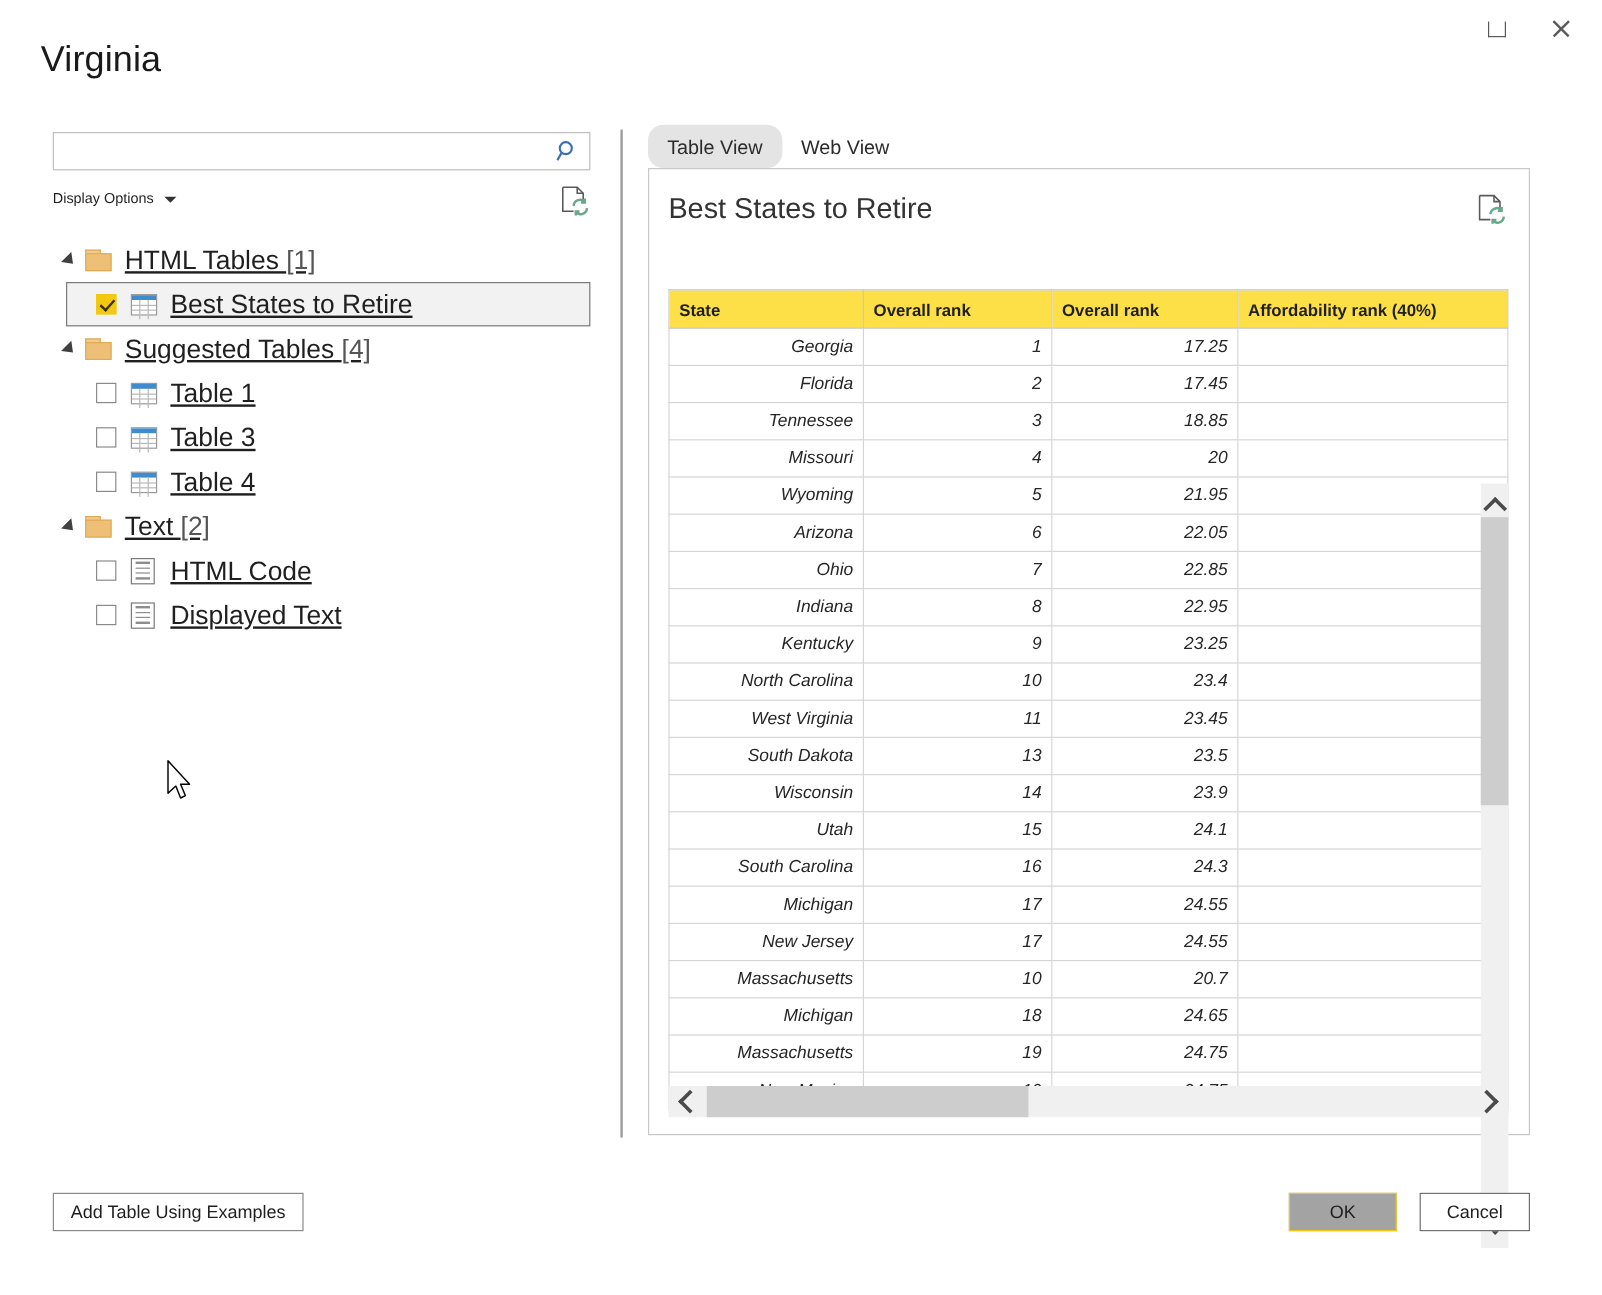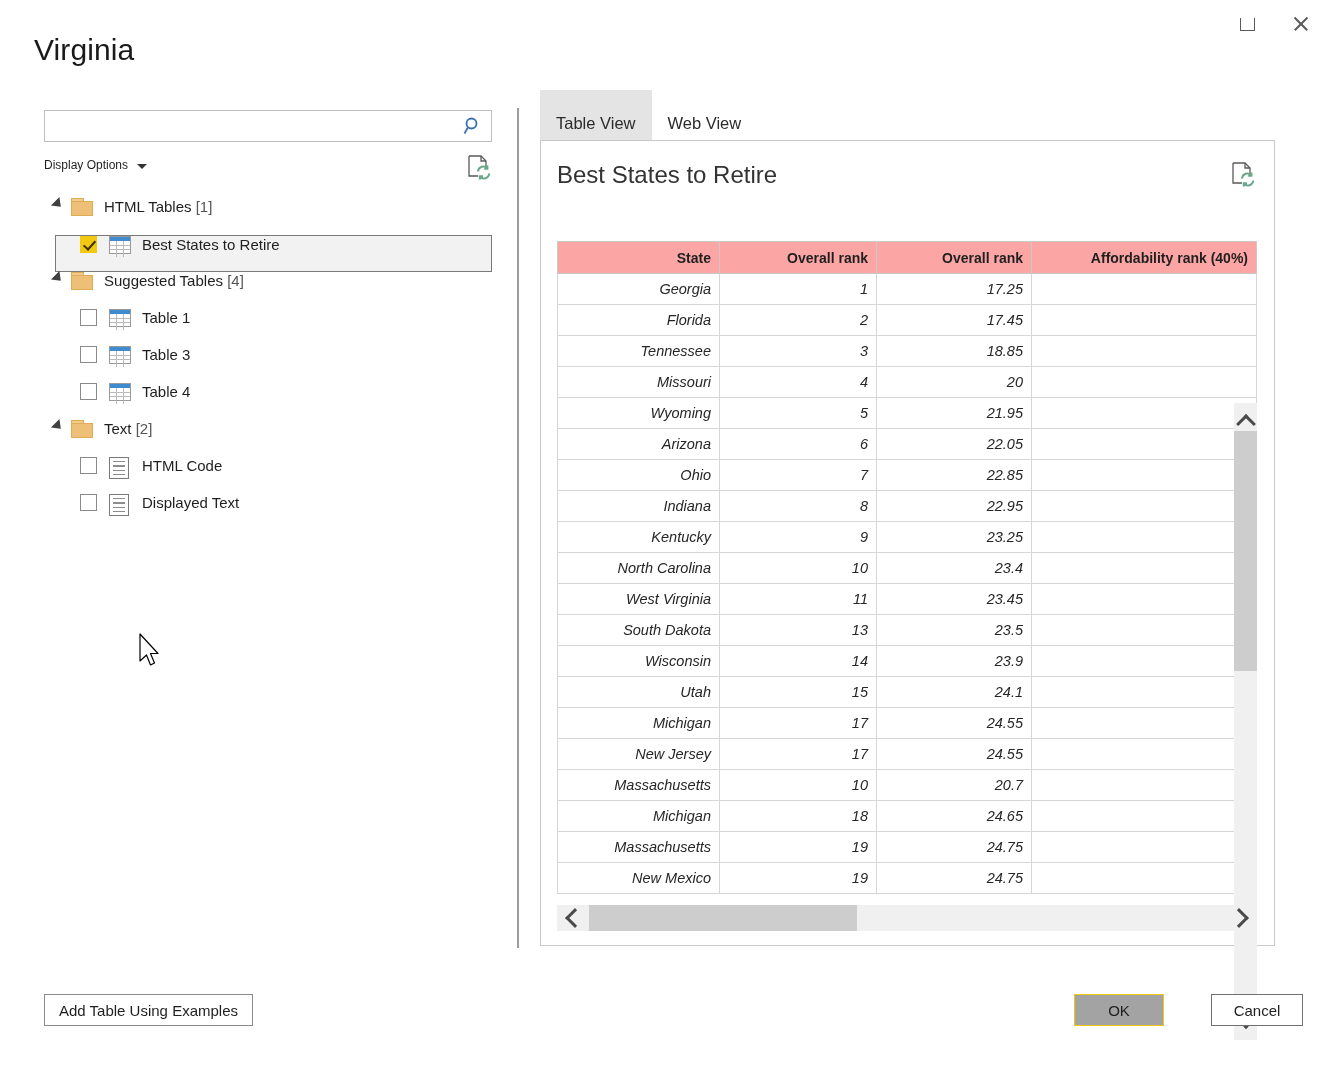--- a/index.html
+++ b/index.html
@@ -138,26 +138,28 @@
   }
 
   
   .tree {
     margin-top: 14px;
     width: 450px;
     user-select: none;
   }
   .tree-row {
     display: flex;
+    align-items: center;
     height: 37px;
     padding-left: 10px;
     box-sizing: border-box;
-    font-size: 15px;
+    font-size: 22px;
     color: #1f1f1f;
     cursor: default;
+    text-decoration: underline;
   }
   .tree-row.group { padding-left: 10px; }
   .tree-row.child { padding-left: 36px; }
   .tree-row.selected {
     background: #f2f2f2;
     border: 1px solid #7a7a7a;
     width: 437px;
     margin-left: 11px;
     padding-left: 24px;
     height: 37px;
@@ -279,25 +281,26 @@
     width: 735px;
   }
   .tabs {
     display: flex;
     align-items: flex-end;
     height: 32px;
     position: relative;
     z-index: 2;
   }
   .tab {
-    padding: 24px 16px 7px 16px;
+    padding: 10px 16px 7px 16px;
     font-size: 16.5px;
     color: #2b2b2b;
     cursor: default;
     background: transparent;
+    border-radius: 13px;
   }
   .tab.active {
     background: #e4e4e4;
   }
   .preview-box {
     border: 1px solid #c8c8c8;
     background: #fff;
     height: 806px;
     box-sizing: border-box;
     position: relative;
@@ -333,23 +336,23 @@
   }
   table.grid th, table.grid td {
     border: 1px solid #d6d6d6;
     height: 31px;
     box-sizing: border-box;
     padding: 0 8px;
     overflow: hidden;
     white-space: nowrap;
   }
   table.grid th {
-    background: #fca5a5;
+    background: #fde047;
     font-weight: bold;
-    text-align: right;
+    text-align: left;
     color: #1f1f1f;
     font-size: 14px;
     height: 32px;
     border-color: #c9c9c9;
   }
   table.grid td.state { text-align: right; font-style: italic; }
   table.grid td.num {
     text-align: right;
     font-style: italic;
   }
@@ -441,21 +444,20 @@
     background: #a3a3a3;
     border: 1px solid #f2c811;
   }
   .btn-cancel {
     position: absolute;
     left: 1183px;
     top: 994px;
     width: 92px;
     height: 32px;
     border: 1px solid #707070;
-    margin-left: 28px;
   }
 
   
   .cursor {
     position: absolute;
     left: 138px;
     top: 632px;
     width: 26px;
     height: 40px;
     pointer-events: none;
@@ -711,20 +713,26 @@
               <td class="num">23.9</td>
               <td class="num"></td>
             </tr>
             <tr>
               <td class="state">Utah</td>
               <td class="num">15</td>
               <td class="num">24.1</td>
               <td class="num"></td>
             </tr>
             <tr>
+              <td class="state">South Carolina</td>
+              <td class="num">16</td>
+              <td class="num">24.3</td>
+              <td class="num"></td>
+            </tr>
+            <tr>
               <td class="state">Michigan</td>
               <td class="num">17</td>
               <td class="num">24.55</td>
               <td class="num"></td>
             </tr>
             <tr>
               <td class="state">New Jersey</td>
               <td class="num">17</td>
               <td class="num">24.55</td>
               <td class="num"></td>

